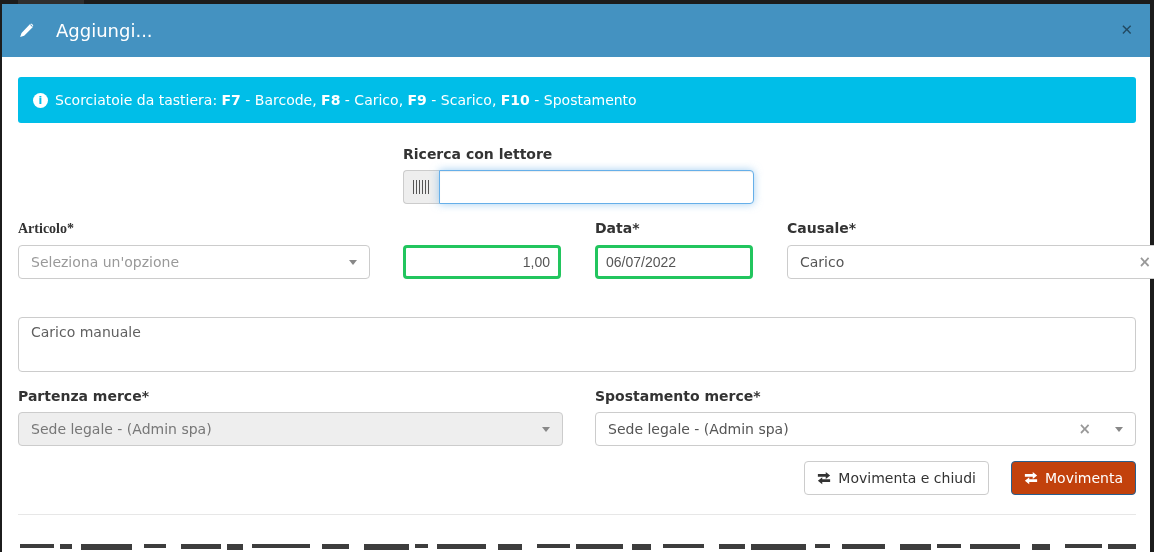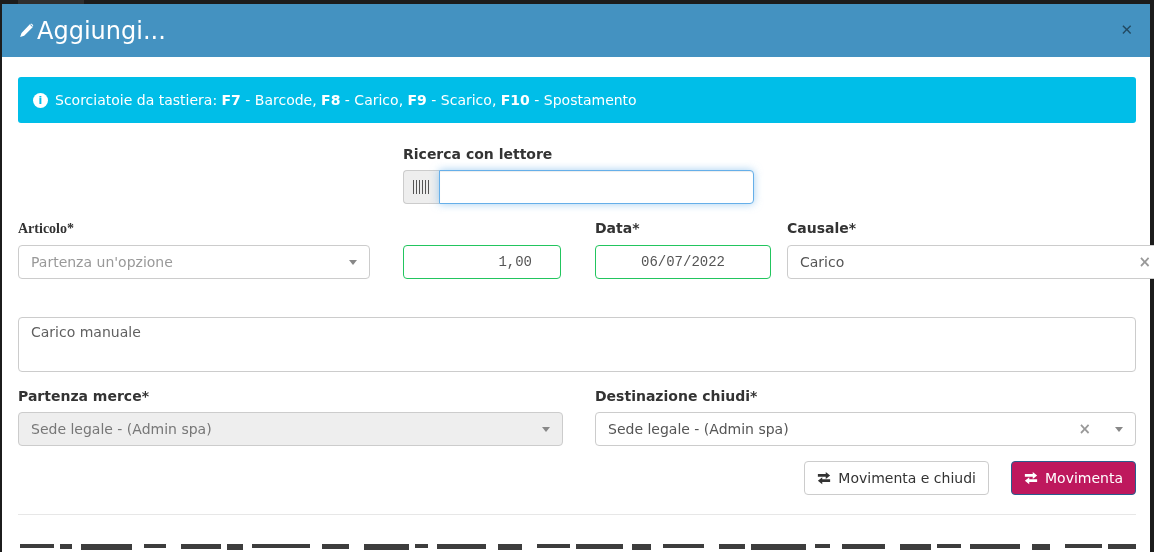--- a/index.html
+++ b/index.html
@@ -4,21 +4,21 @@
 <style>
   * { margin:0; padding:0; box-sizing:border-box; }
   html,body { width:1154px; height:552px; overflow:hidden;
     font-family:"DejaVu Sans","Liberation Sans",sans-serif; }
   .backdrop { position:relative; width:1154px; height:552px; background:#1c1c1c; }
   .backdrop-accent { position:absolute; left:18px; top:0; width:66px; height:4px; background:#2f2f2f; }
   .modal { position:absolute; left:2px; top:4px; width:1148px; height:556px; background:#fff; }
 
   
   .modal-header { height:53px; background:#4492c1; display:flex; align-items:center; padding:0 17px; color:#fff; }
-  .modal-title { font-size:24px; margin-left:3px; }
+  .modal-title { font-size:18px; margin-left:22px; }
   .pencil-ic { display:inline-flex; }
   .close-btn { margin-left:auto; background:none; border:none; font-size:15px; font-weight:700; color:#000; opacity:.5; cursor:pointer; line-height:1; font-family:inherit; }
 
   
   .banner { position:absolute; left:16px; top:73px; width:1118px; height:46px; background:#00bee8; border-radius:3px; display:flex; align-items:center; padding:0 15px; color:#fff; font-size:14px; }
   .info-ic { font-style:normal; display:inline-block; width:15px; height:15px; border-radius:50%; background:#fff; color:#00bee8; font-weight:700; font-size:11px; line-height:15px; text-align:center; margin-right:7px; flex:none; }
   .banner b { font-weight:700;margin-top:33px; }
 
   
   .lbl { position:absolute; font-size:14px; font-weight:700; color:#333; line-height:17px; white-space:nowrap; }
@@ -31,23 +31,23 @@
   #lbl-partenza { left:16px;  top:384px; }
   #lbl-dest     { left:593px; top:384px; }
 
   
   .bar-group { position:absolute; left:401px; top:166px; width:351px; height:34px; display:flex; }
   .addon { width:36px; background:#eee; border:1px solid #ccc; border-right:0; border-radius:4px 0 0 4px; display:flex; align-items:center; justify-content:center; }
   .barcode-ic { width:17px; height:14px; background:repeating-linear-gradient(90deg,#555 0 1px,transparent 1px 3px); }
   .bar-input { flex:1; height:34px; border:1px solid #66afe9; border-radius:0 4px 4px 0; outline:none; padding:0 12px; font-size:14px; color:#555; font-family:inherit; box-shadow:inset 0 1px 1px rgba(0,0,0,.075), 0 0 8px rgba(102,175,233,.6); }
 
   
-  .inp { position:absolute; height:34px; border:1px solid #22c55e; border-radius:4px; padding:0 28px; font-size:14px; color:#555; font-family:Liberation Mono, monospace; outline:none; }
+  .inp { position:absolute; height:34px; border:3px solid #22c55e; border-radius:4px; padding:0 8px; font-size:14px; color:#555; font-family:Liberation Sans, sans-serif; outline:none; }
   #inp-quantita { left:401px; top:241px; width:158px; text-align:right; }
-  #inp-data     { left:593px; top:241px; width:176px; text-align:center; }
+  #inp-data     { left:593px; top:241px; width:158px; }
 
   
   .sel { position:absolute; height:34px; background:#fff; border:1px solid #ccc; border-radius:4px; display:flex; align-items:center; padding:0 12px; font-size:14px; color:#555; cursor:pointer; }
   .sel .val { flex:1; white-space:nowrap; overflow:hidden; }
   .sel.is-placeholder .val { color:#999; }
   .sel.is-disabled { background:#eee; cursor:default; }
   .sel.is-disabled .val { color:#777; }
   .caret { width:0; height:0; border-left:4px solid transparent; border-right:4px solid transparent; border-top:5px solid #888; margin-left:8px; flex:none; }
   .clear-x { color:#999; font-weight:700; font-size:15px; line-height:1; margin:0 16px 0 8px; flex:none; cursor:pointer; }
   #sel-articolo { left:16px;  top:241px; width:352px; }
@@ -99,37 +99,37 @@
       </span>
       <input class="bar-input" type="text" value="" style="">
     </div>
 
     <div class="lbl" id="lbl-articolo">Articolo*</div>
     <div class="lbl" id="lbl-quantita">Quantità*</div>
     <div class="lbl" id="lbl-data">Data*</div>
     <div class="lbl" id="lbl-causale">Causale*</div>
 
     <div class="sel is-placeholder" id="sel-articolo">
-      <span class="val">Partenza un'opzione</span>
+      <span class="val">Seleziona un'opzione</span>
       <span class="caret"></span>
     </div>
 
     <input class="inp" id="inp-quantita" type="text" value="1,00" style="">
     <input class="inp" id="inp-data" type="text" value="06/07/2022" style="">
 
     <div class="sel" id="sel-causale">
       <span class="val">Carico</span>
       <span class="clear-x">×</span>
       <span class="caret"></span>
     </div>
 
     <textarea class="txt" style="">Carico manuale</textarea>
 
     <div class="lbl" id="lbl-partenza">Partenza merce*</div>
-    <div class="lbl" id="lbl-dest">Destinazione chiudi*</div>
+    <div class="lbl" id="lbl-dest">Spostamento merce*</div>
 
     <div class="sel is-disabled" id="sel-partenza">
       <span class="val">Sede legale - (Admin spa)</span>
       <span class="caret"></span>
     </div>
 
     <div class="sel" id="sel-dest">
       <span class="val">Sede legale - (Admin spa)</span>
       <span class="clear-x">×</span>
       <span class="caret"></span>
@@ -138,21 +138,21 @@
     <div class="btn-row">
       <button class="btn">
         <span class="exch-ic">
           <svg width="14" height="14" viewBox="0 0 16 16" fill="currentColor">
               <path d="M1 3.5h9V1l5 4-5 4V6.5H1z"></path>
               <path d="M15 12.5H6V15l-5-4 5-4v2.5h9z"></path>
             </svg>
         </span>
         <span>Movimenta e chiudi</span>
       </button>
-      <button class="btn primary" style="background: #be185d;">
+      <button class="btn primary" style="background: #c2410c;">
         <span class="exch-ic">
           <svg width="14" height="14" viewBox="0 0 16 16" fill="currentColor">
               <path d="M1 3.5h9V1l5 4-5 4V6.5H1z"></path>
               <path d="M15 12.5H6V15l-5-4 5-4v2.5h9z"></path>
             </svg>
         </span>
         <span>Movimenta</span>
       </button>
     </div>
 

